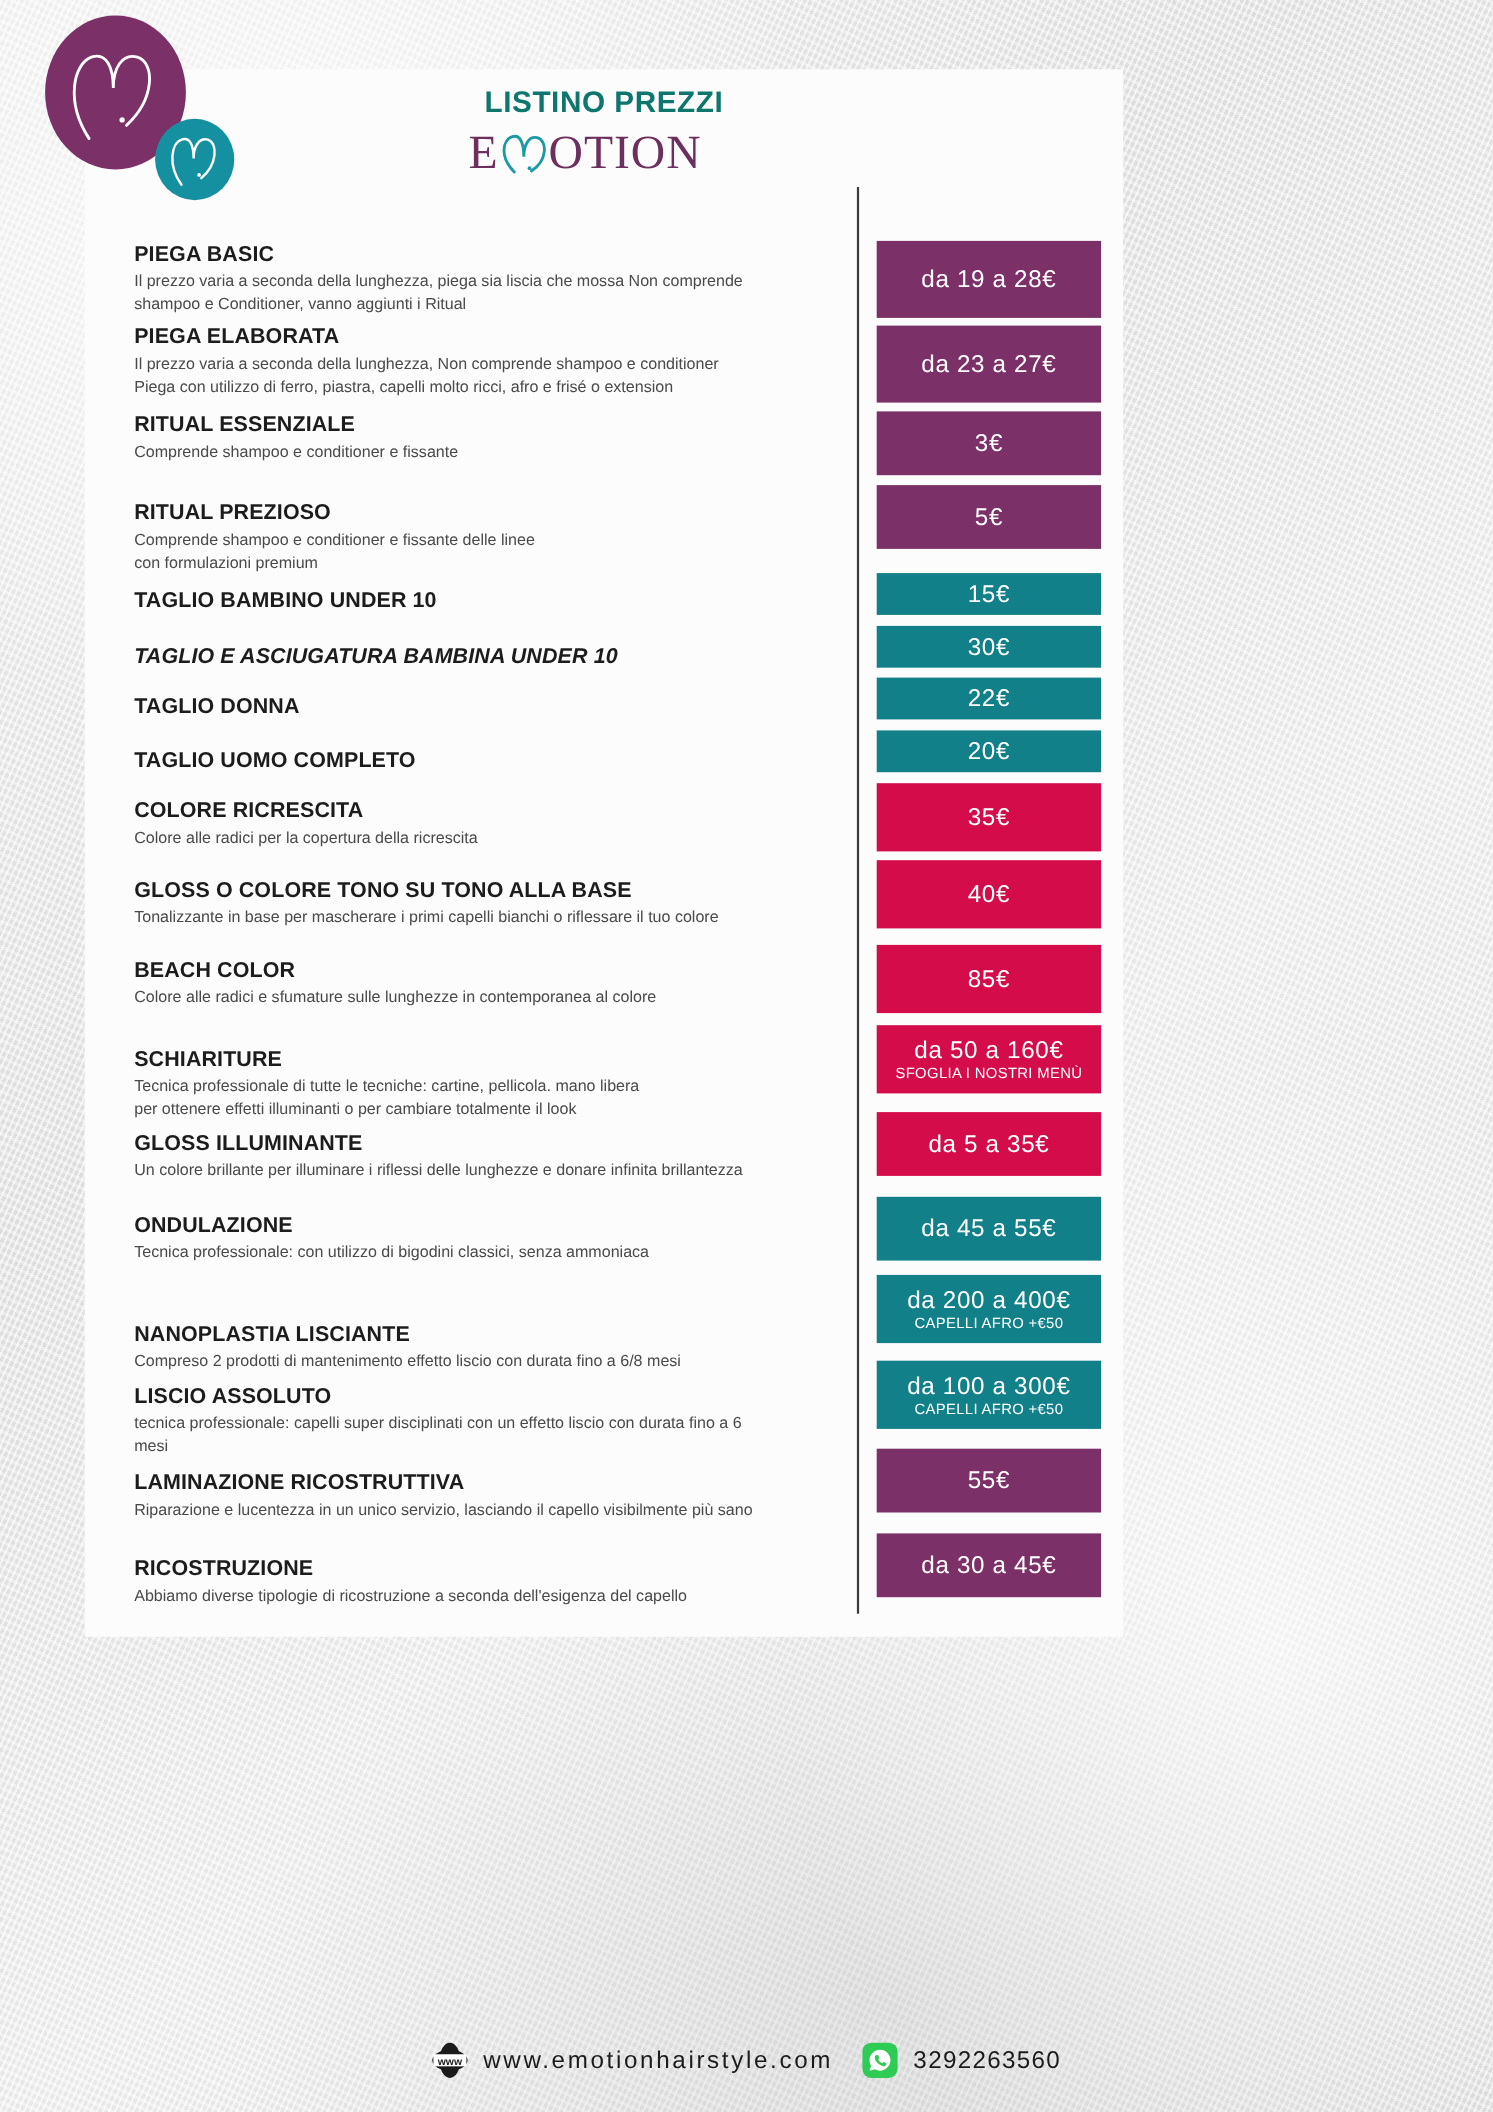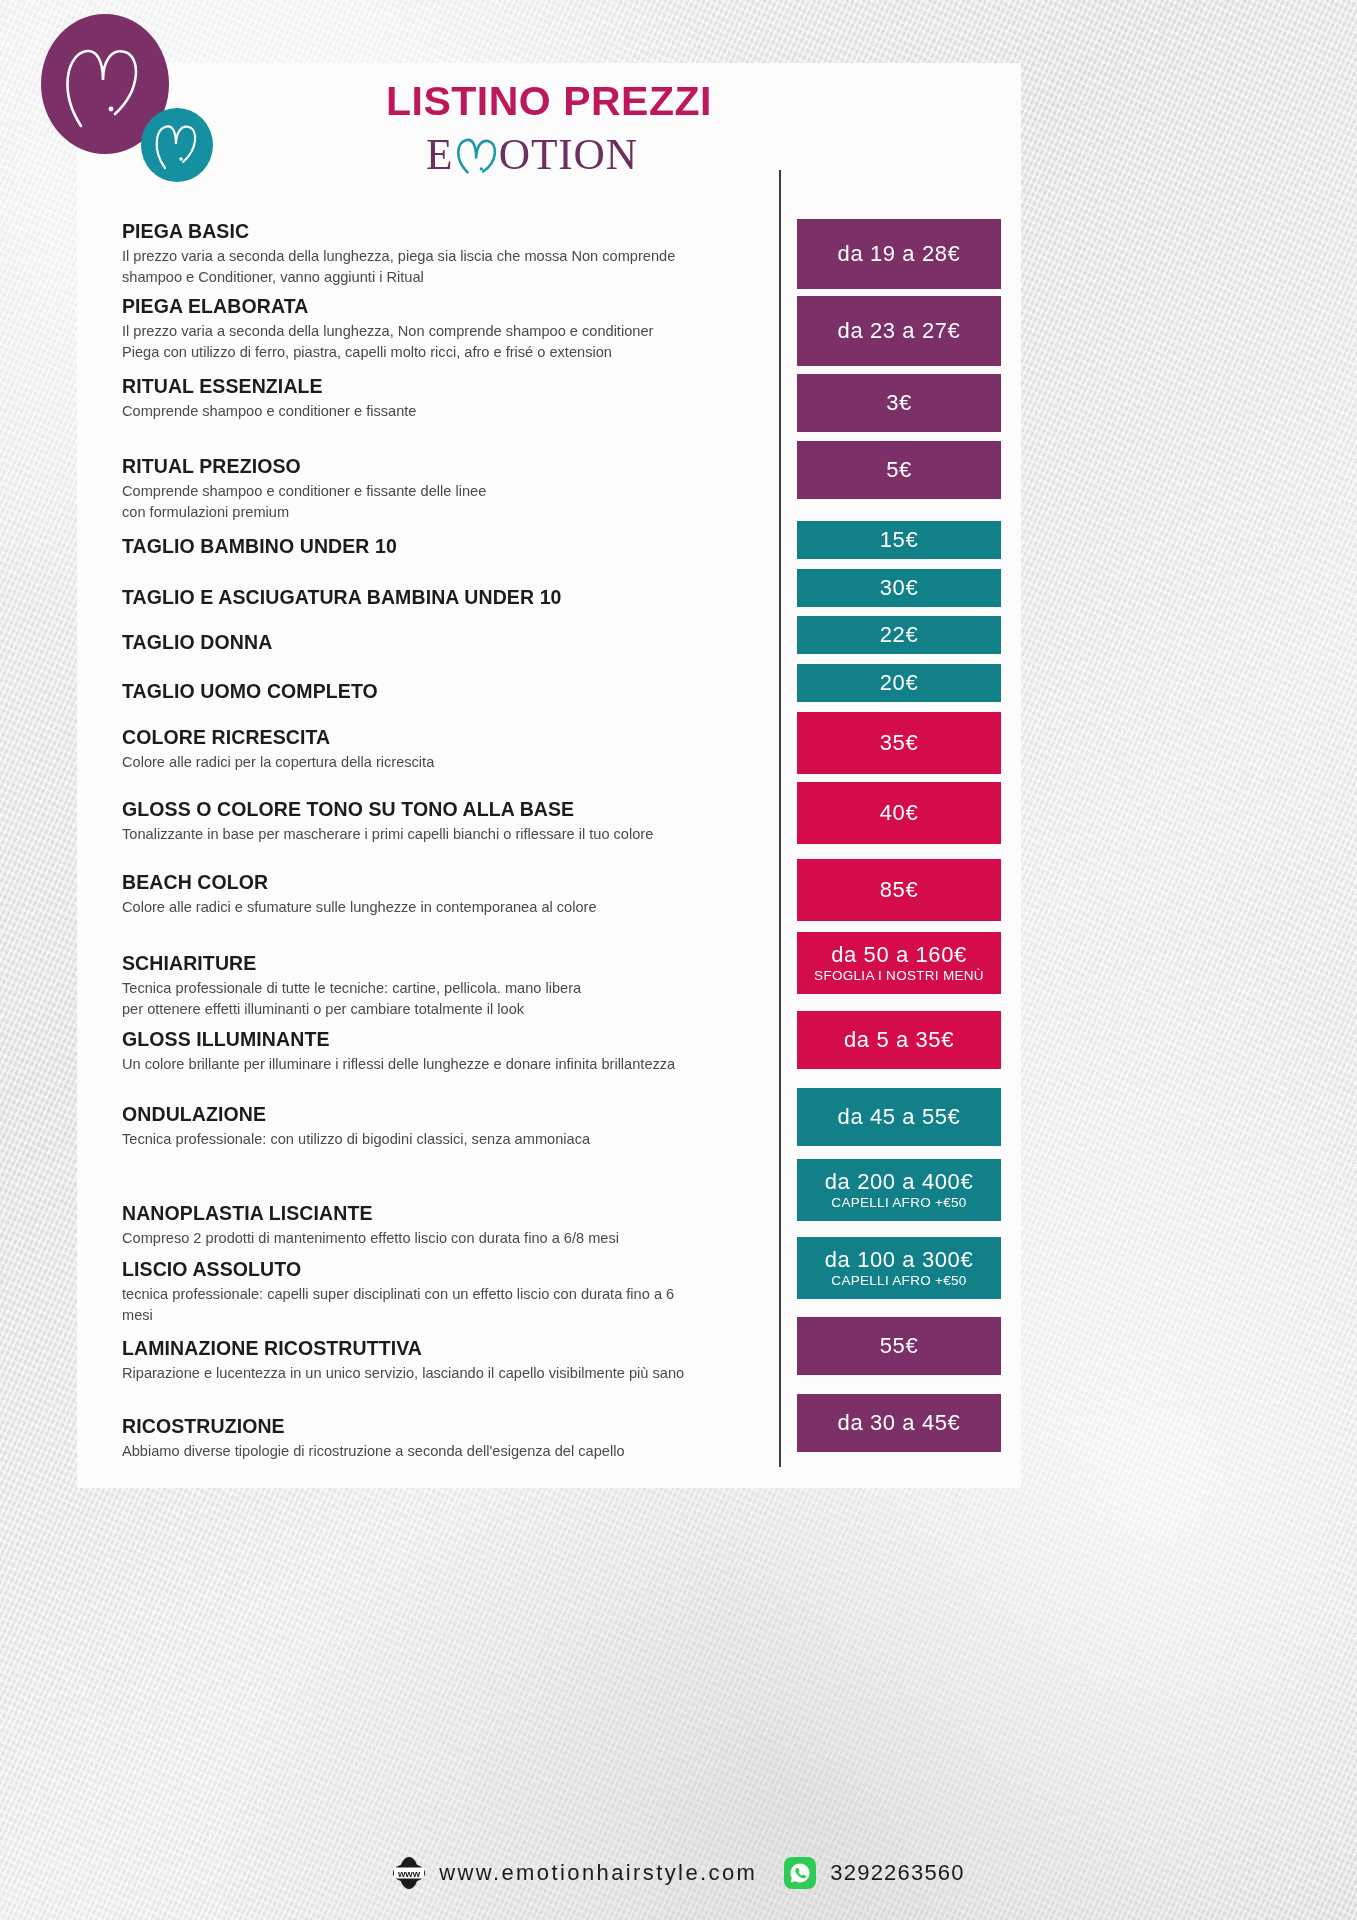--- a/index.html
+++ b/index.html
@@ -73,24 +73,24 @@
 
   
   #title-block {
     position: absolute;
     left: 77px; top: 78px;
     width: 944px;
     text-align: center;
     z-index: 4;
   }
   #page-title {
-    font-size: 41px;
+    font-size: 27px;
     font-weight: bold;
     letter-spacing: .5px;
-    color: #be185d;
+    color: #0f766e;
     font-family: "Liberation Sans", sans-serif;
   }
   #brand-mark {
     margin-top: 4px;
     height: 52px;
     position: relative;
   }
   #brand-mark svg { height: 52px; }
 
   
@@ -233,21 +233,21 @@
       <div class="svc-desc">Comprende shampoo e conditioner e fissante</div>
     </div>
     <div class="svc" style="position: absolute; top: 235px; left: 0px; width: 640px;">
       <div class="svc-name">RITUAL PREZIOSO</div>
       <div class="svc-desc">Comprende shampoo e conditioner e fissante delle linee
 con formulazioni premium</div>
     </div>
     <div class="svc" style="position: absolute; top: 315px; left: 0px; width: 640px;">
       <div class="svc-name">TAGLIO BAMBINO UNDER 10</div>
     </div>
-    <div class="svc" style="position: absolute; top: 366px; left: 0px; width: 640px;">
+    <div class="svc" style="position: absolute; top: 366px; left: 0px; width: 640px; font-style: italic;">
       <div class="svc-name">TAGLIO E ASCIUGATURA BAMBINA UNDER 10</div>
     </div>
     <div class="svc" style="position: absolute; top: 411px; left: 0px; width: 640px;">
       <div class="svc-name">TAGLIO DONNA</div>
     </div>
     <div class="svc" style="position: absolute; top: 460px; left: 0px; width: 640px;">
       <div class="svc-name">TAGLIO UOMO COMPLETO</div>
     </div>
     <div class="svc" style="position: absolute; top: 506px; left: 0px; width: 640px;">
       <div class="svc-name">COLORE RICRESCITA</div>

